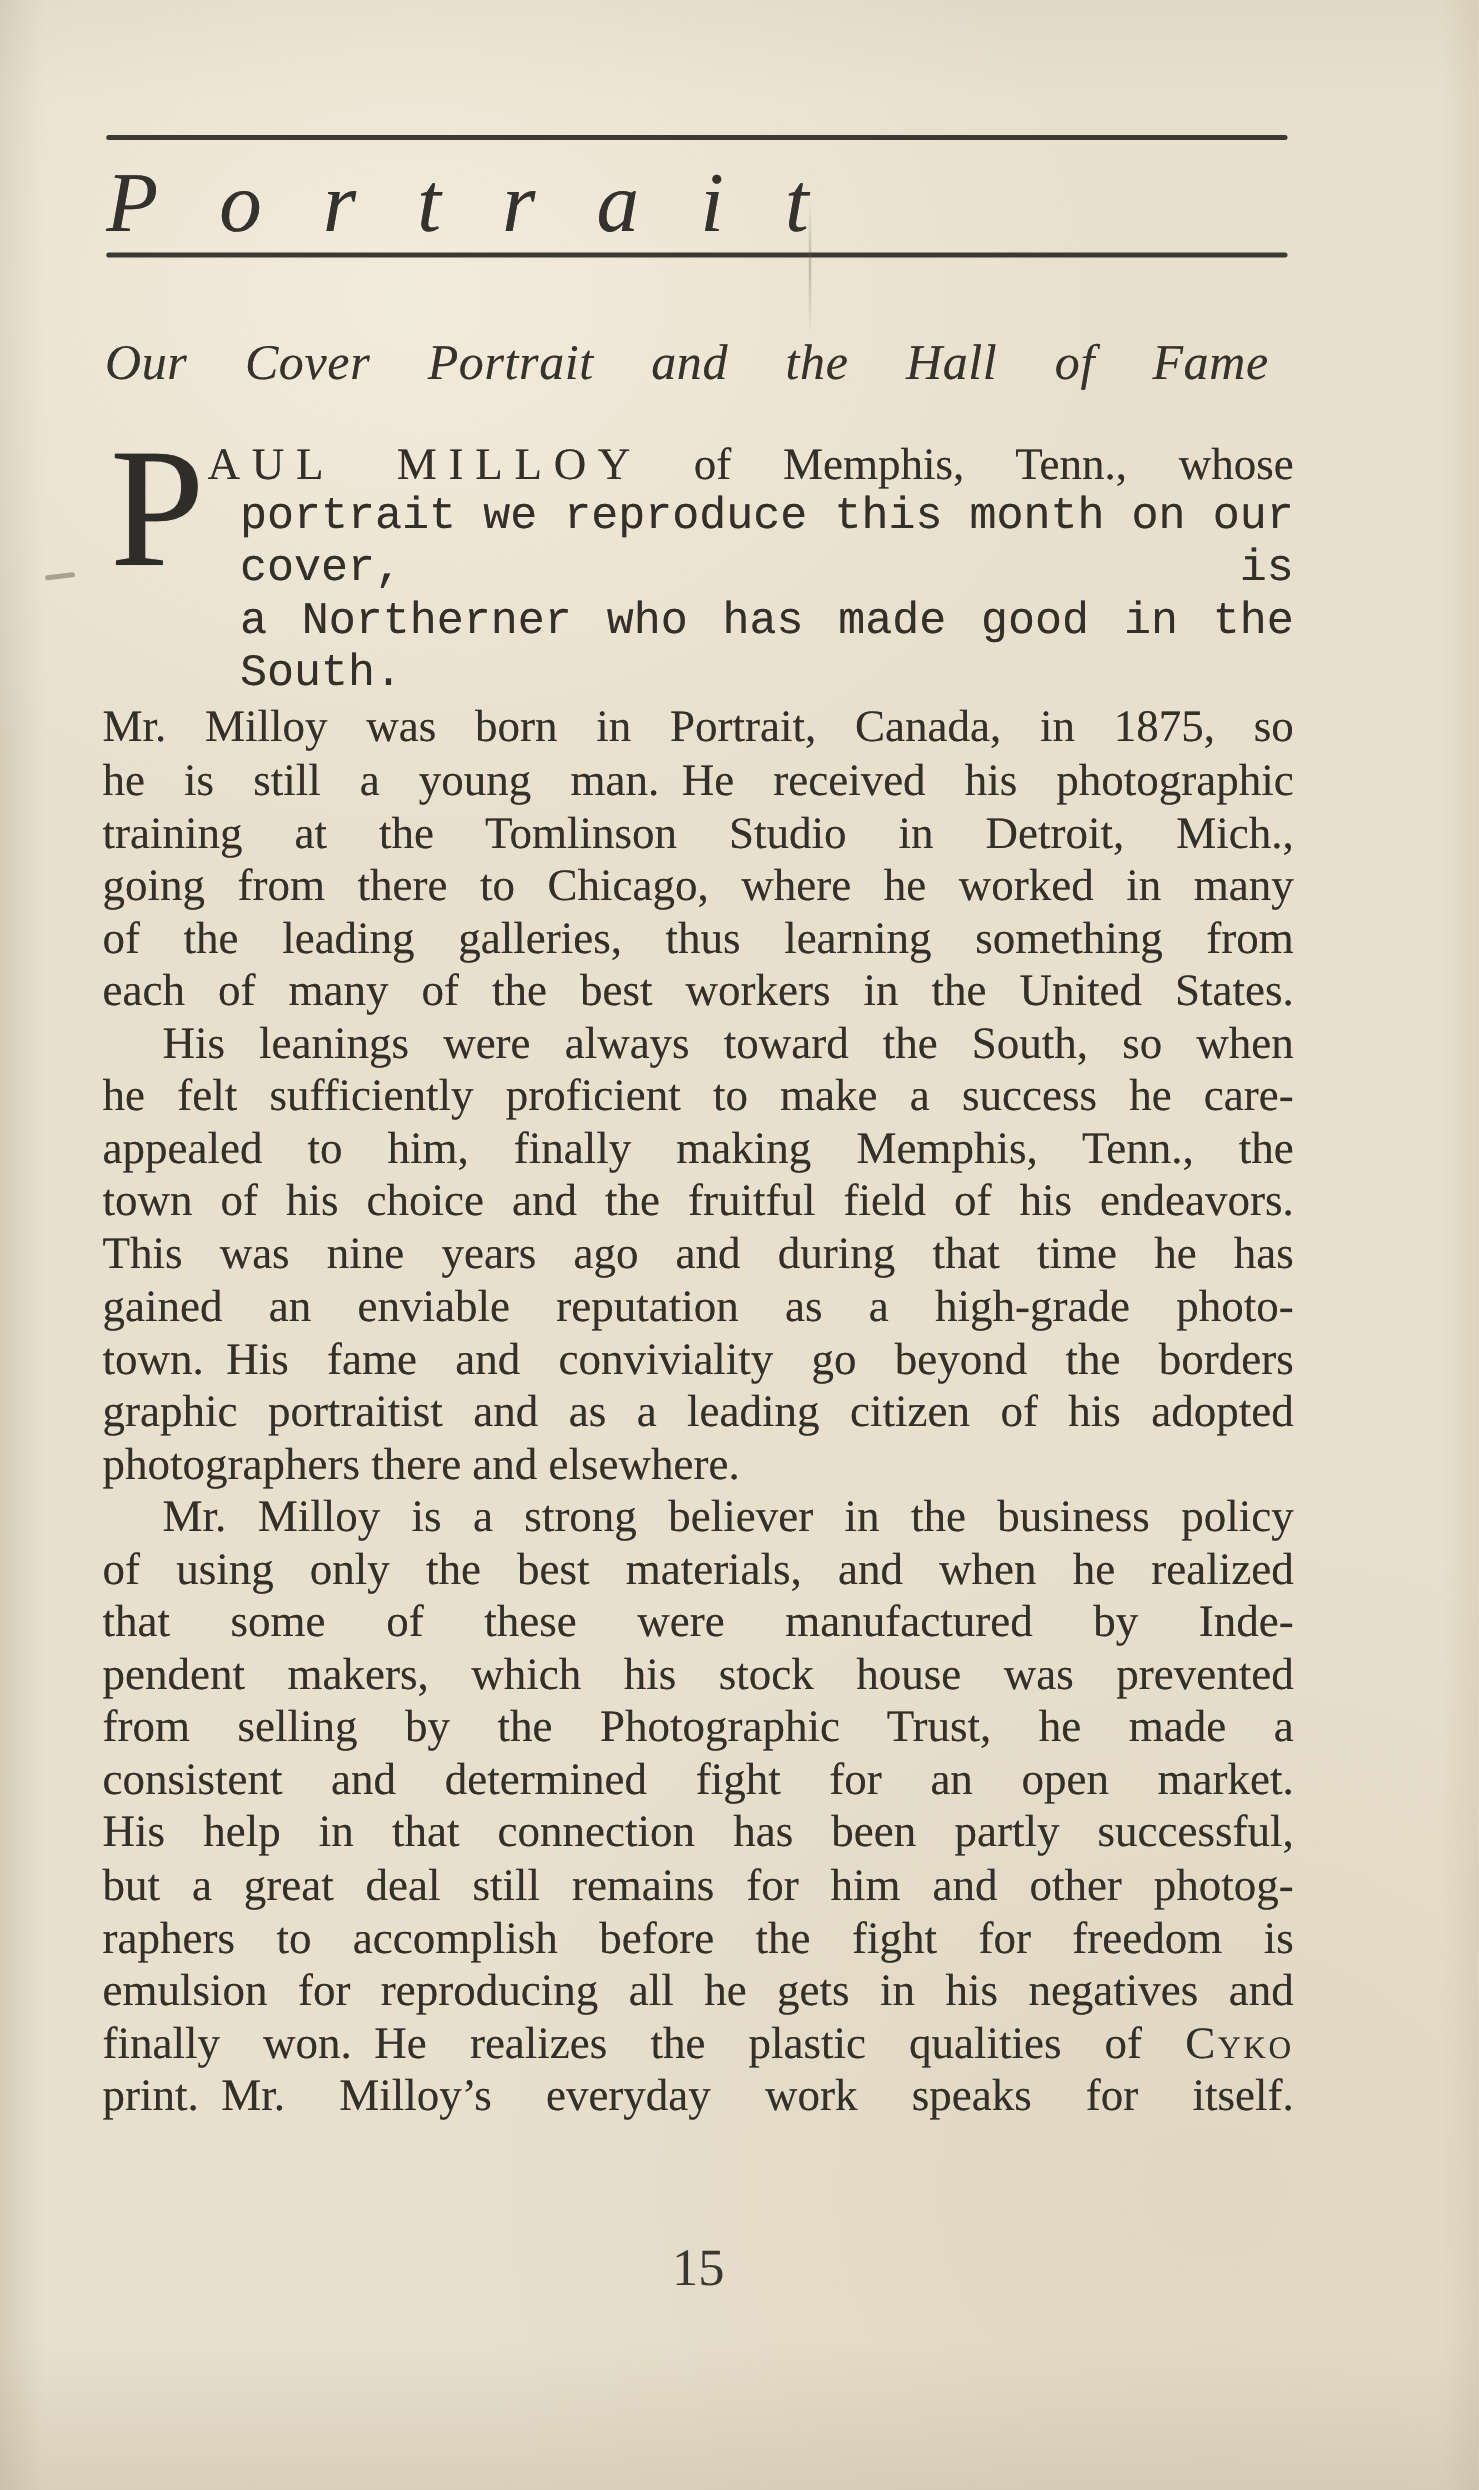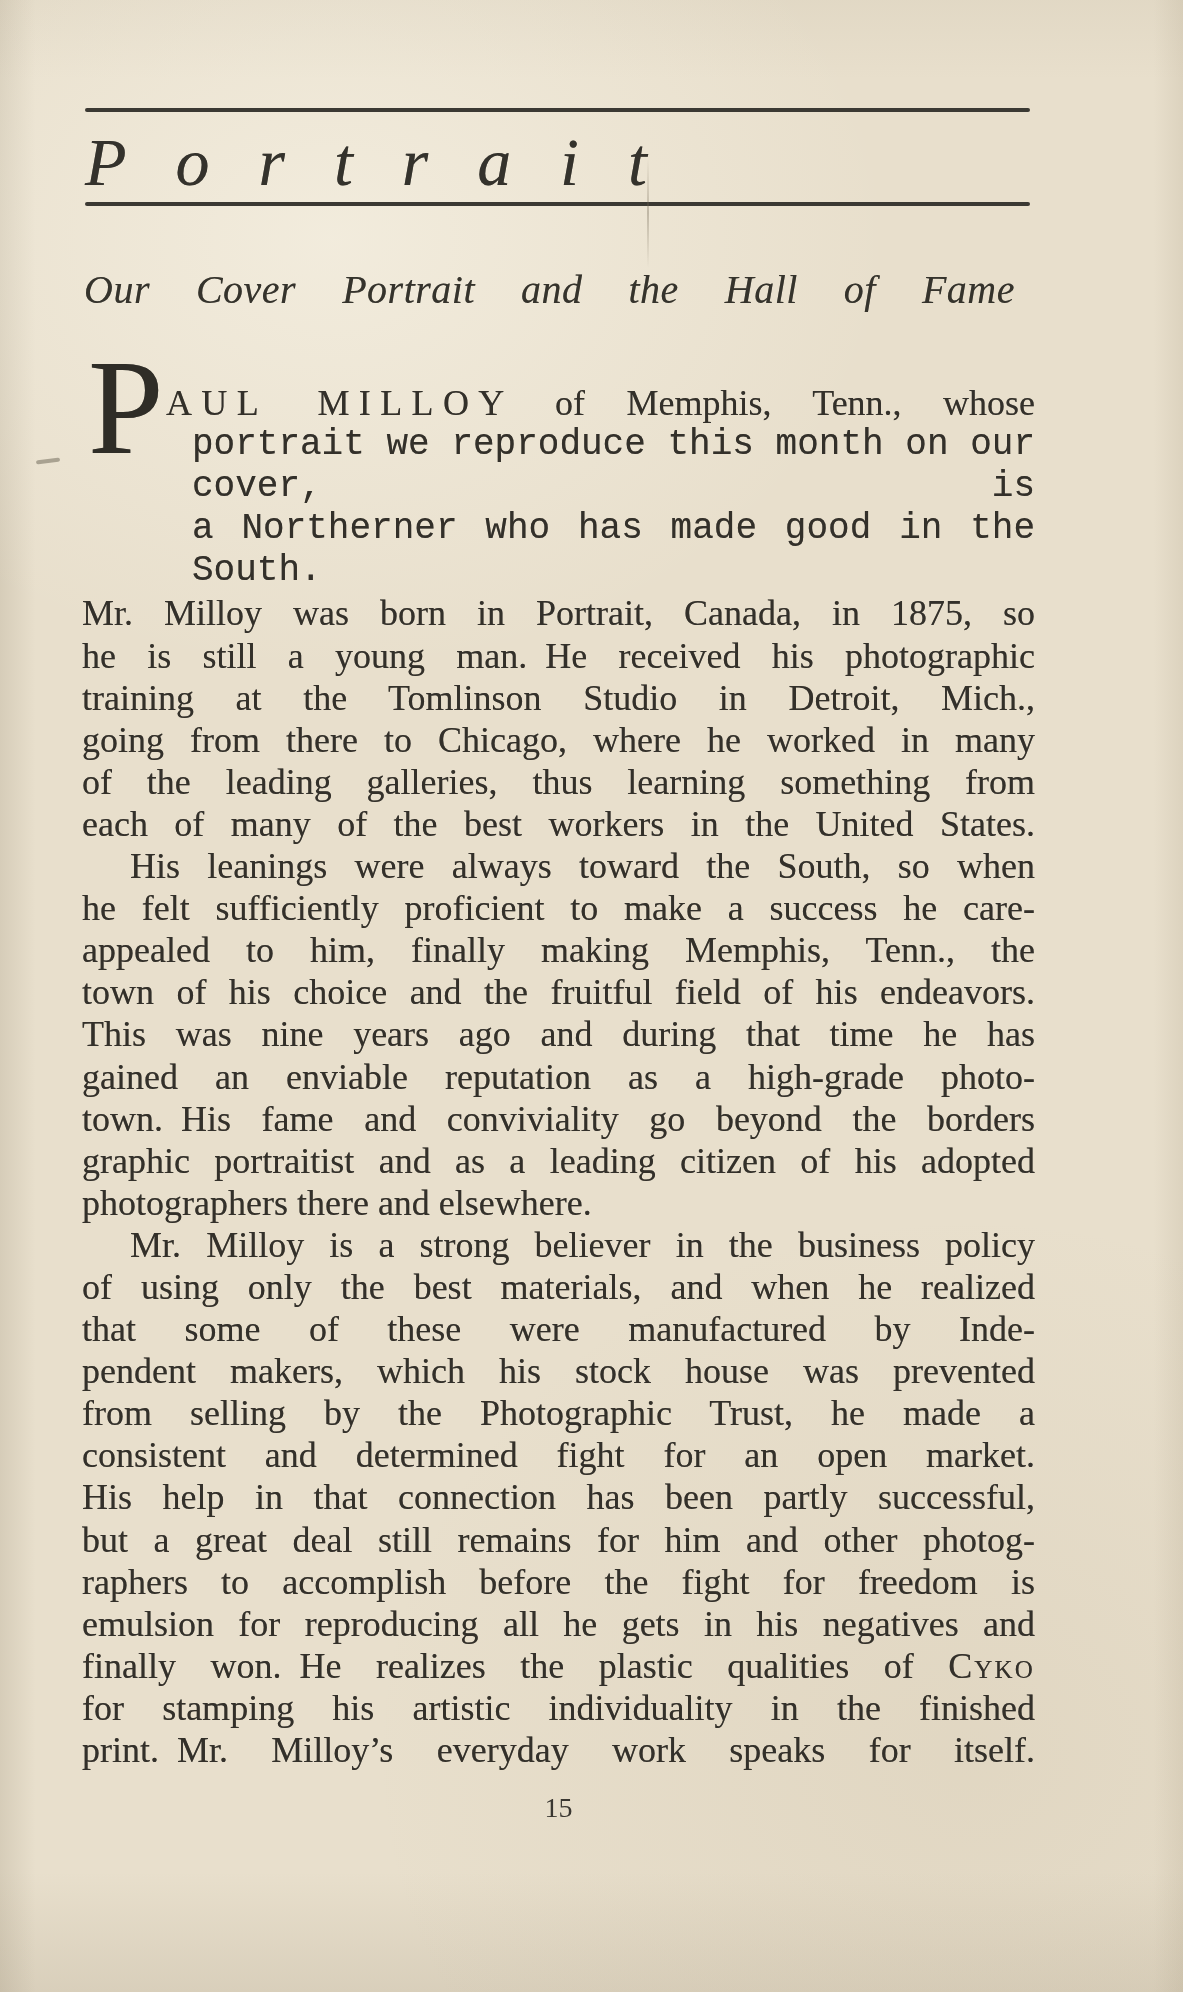--- a/index.html
+++ b/index.html
@@ -54,21 +54,20 @@
     text-align: justify;
     text-align-last: justify;
     color: #35332c;
     text-shadow: 0 0 0.5px rgba(53,51,44,0.5);
   }
   .column {
     position: absolute;
     left: 82px;
     top: 350px;
     width: 953px;
-    margin-top: 32px;
   }
   .line {
     font-size: 36px;
     line-height: 42.1px;
     text-align: justify;
     text-align-last: justify;
     text-shadow: 0 0 0.4px rgba(51,48,42,0.55);
   }
   .line.plain-end { text-align-last: left; }
   .line.indent { padding-left: 48px; }
@@ -85,21 +84,21 @@
     color: #2f2d27;
     text-shadow: 0 0 0.6px rgba(47,45,39,0.6);
   }
   .page-number {
     position: absolute;
     left: 82px;
     top: 1794px;
     width: 953px;
     text-align: center;
     text-align-last: center;
-    font-size: 28px;
+    font-size: 42px;
     line-height: 1;
     color: #3a3731;
   }
   .pencil-mark {
     position: absolute;
     left: 36px;
     top: 459px;
     width: 24px;
     height: 3.5px;
     background: rgba(104,98,82,0.5);
@@ -162,21 +161,20 @@
       <div class="line">of using only the best materials, and when he realized</div>
       <div class="line">that some of these were manufactured by Inde-</div>
       <div class="line">pendent makers, which his stock house was prevented</div>
       <div class="line">from selling by the Photographic Trust, he made a</div>
       <div class="line">consistent and determined fight for an open market.</div>
       <div class="line">His help in that connection has been partly successful,</div>
       <div class="line">but a great deal still remains for him and other photog-</div>
       <div class="line">raphers to accomplish before the fight for freedom is</div>
       <div class="line">emulsion for reproducing all he gets in his negatives and</div>
       <div class="line"><span>finally won. He realizes the plastic qualities of </span><span class="brand-caps">Cyko</span></div>
-      <div class="line">for stamping his artistic individuality in the finished</div>
       <div class="line">print. Mr. Milloy’s everyday work speaks for itself.</div>
     </div>
 
   </div>
 
   <div class="page-number">15</div>
 
 </div>
 
 </body></html>

